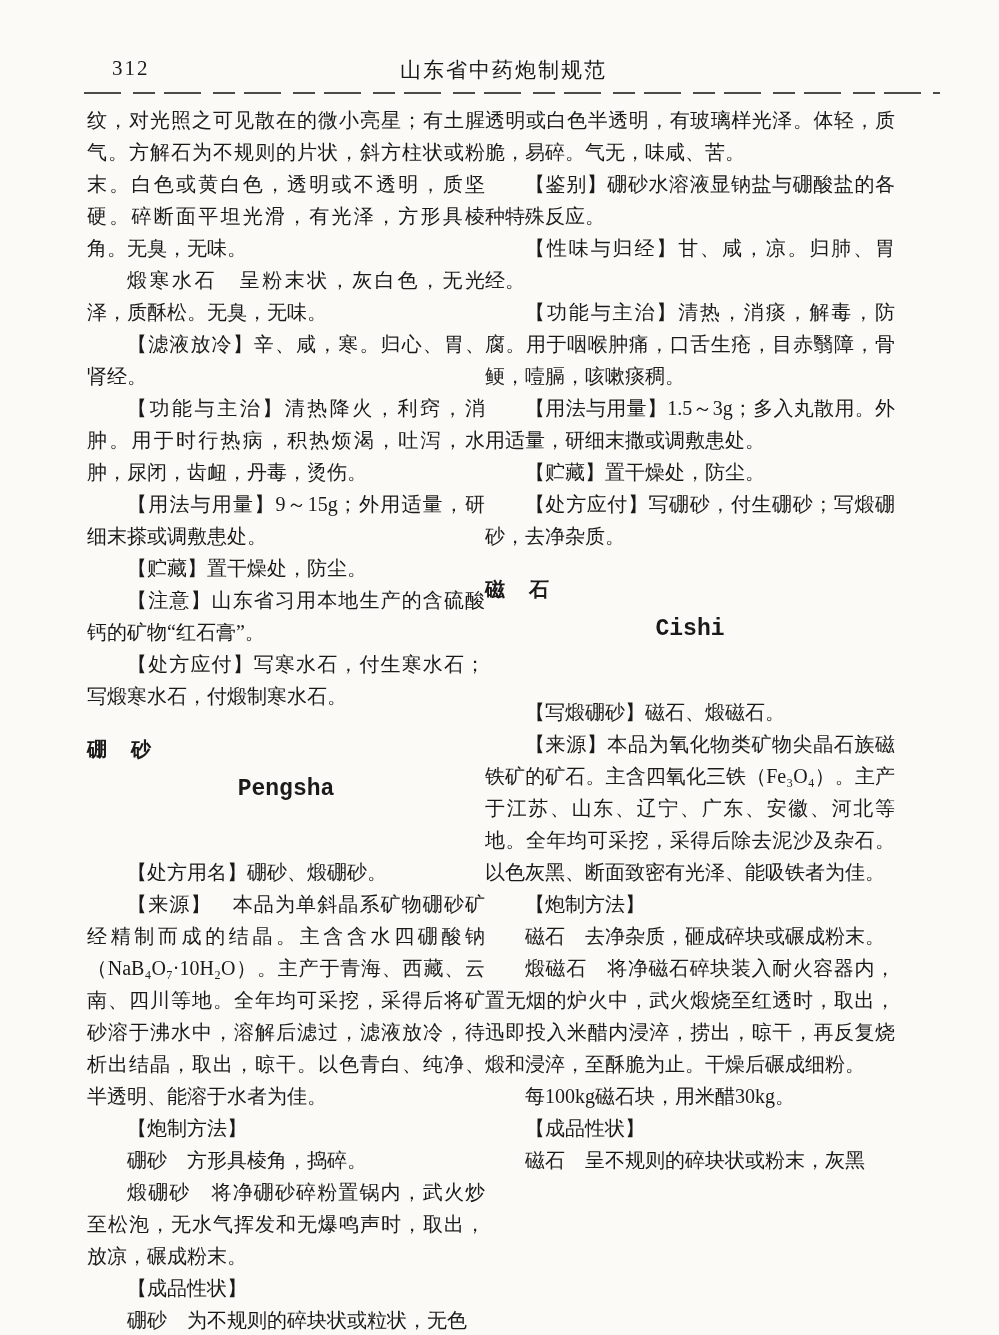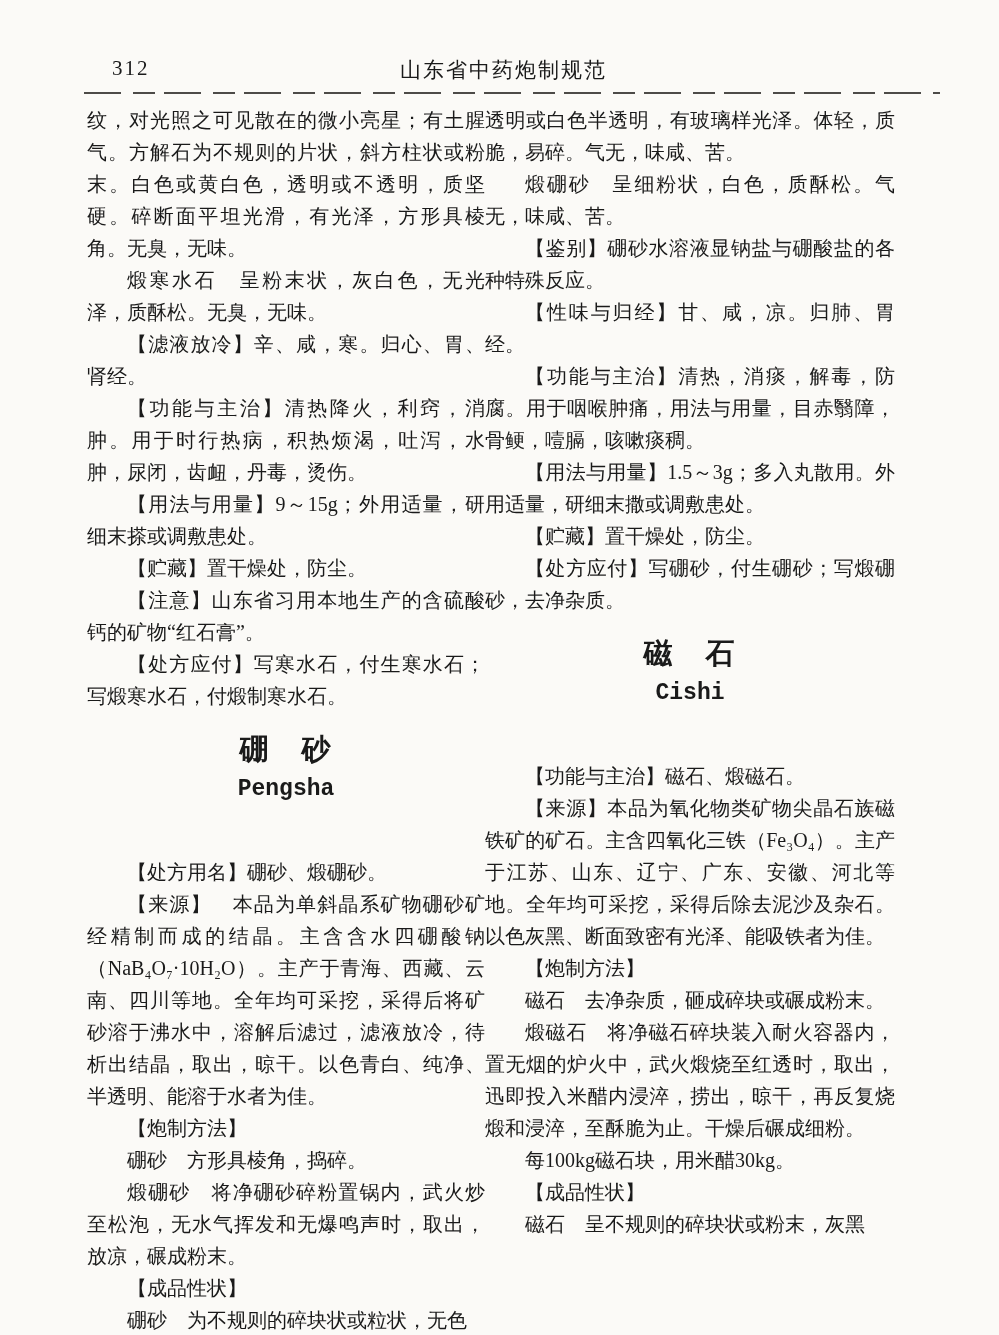--- a/index.html
+++ b/index.html
@@ -64,23 +64,23 @@
     line-height: 32px;
   }
   .col-left  { width: 398px; }
   .col-right { width: 410px; }
   .p {
     text-align: justify;
     margin: 0;
   }
   .p.indent { text-indent: 2em; }
   .heading {
-    text-align: center;
+    text-align: left;
     font-weight: bold;
-    font-size: 29px;
+    font-size: 20px;
     line-height: 30px;
     margin-top: 22px;
     margin-bottom: 12px;
     letter-spacing: 2px;
   }
   .pinyin {
     text-align: center;
     font-weight: bold;
     font-family: Liberation Mono, monospace;
     font-size: 23px;
@@ -115,30 +115,29 @@
         <div class="p indent">【处方用名】硼砂、煅硼砂。</div>
         <div class="p indent">【来源】　本品为单斜晶系矿物硼砂矿经精制而成的结晶。主含含水四硼酸钠（NaB₄O₇·10H₂O）。主产于青海、西藏、云南、四川等地。全年均可采挖，采得后将矿砂溶于沸水中，溶解后滤过，滤液放冷，待析出结晶，取出，晾干。以色青白、纯净、半透明、能溶于水者为佳。</div>
         <div class="p indent">【炮制方法】</div>
         <div class="p indent">硼砂　方形具棱角，捣碎。</div>
         <div class="p indent">煅硼砂　将净硼砂碎粉置锅内，武火炒至松泡，无水气挥发和无爆鸣声时，取出，放凉，碾成粉末。</div>
         <div class="p indent">【成品性状】</div>
         <div class="p indent">硼砂　为不规则的碎块状或粒状，无色</div>
       </div>
     <div class="col col-right" id="col-right">
         <div class="p">透明或白色半透明，有玻璃样光泽。体轻，质脆，易碎。气无，味咸、苦。</div>
-        <div class="p indent">煅硼砂　呈细粉状，白色，质酥松。气无，味咸、苦。</div>
         <div class="p indent">【鉴别】硼砂水溶液显钠盐与硼酸盐的各种特殊反应。</div>
         <div class="p indent">【性味与归经】甘、咸，凉。归肺、胃经。</div>
-        <div class="p indent">【功能与主治】清热，消痰，解毒，防腐。用于咽喉肿痛，用法与用量，目赤翳障，骨鲠，噎膈，咳嗽痰稠。</div>
+        <div class="p indent">【功能与主治】清热，消痰，解毒，防腐。用于咽喉肿痛，口舌生疮，目赤翳障，骨鲠，噎膈，咳嗽痰稠。</div>
         <div class="p indent">【用法与用量】1.5～3g；多入丸散用。外用适量，研细末撒或调敷患处。</div>
         <div class="p indent">【贮藏】置干燥处，防尘。</div>
         <div class="p indent">【处方应付】写硼砂，付生硼砂；写煅硼砂，去净杂质。</div>
         <div class="heading">磁　石</div>
         <div class="pinyin">Cishi</div>
-        <div class="p indent">【功能与主治】磁石、煅磁石。</div>
+        <div class="p indent">【写煅硼砂】磁石、煅磁石。</div>
         <div class="p indent">【来源】本品为氧化物类矿物尖晶石族磁铁矿的矿石。主含四氧化三铁（Fe₃O₄）。主产于江苏、山东、辽宁、广东、安徽、河北等地。全年均可采挖，采得后除去泥沙及杂石。以色灰黑、断面致密有光泽、能吸铁者为佳。</div>
         <div class="p indent">【炮制方法】</div>
         <div class="p indent">磁石　去净杂质，砸成碎块或碾成粉末。</div>
         <div class="p indent">煅磁石　将净磁石碎块装入耐火容器内，置无烟的炉火中，武火煅烧至红透时，取出，迅即投入米醋内浸淬，捞出，晾干，再反复烧煅和浸淬，至酥脆为止。干燥后碾成细粉。</div>
         <div class="p indent">每100kg磁石块，用米醋30kg。</div>
         <div class="p indent">【成品性状】</div>
         <div class="p indent">磁石　呈不规则的碎块状或粉末，灰黑</div>
       </div>
   </div>
 

